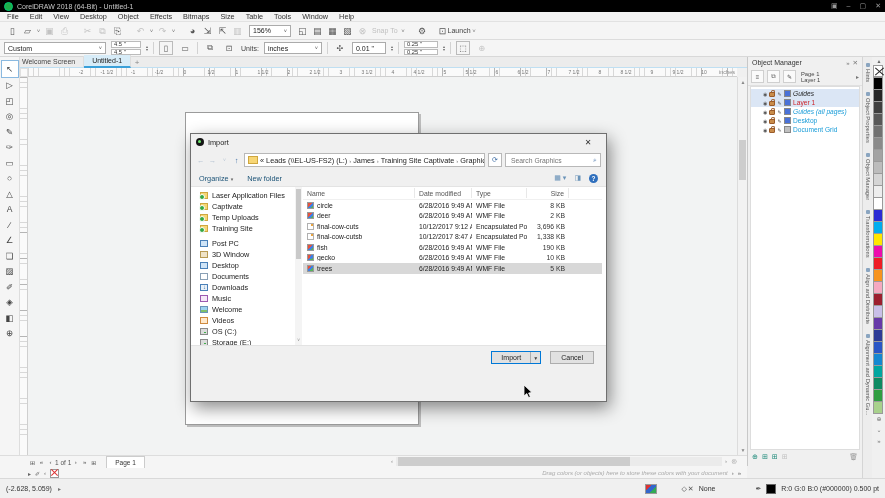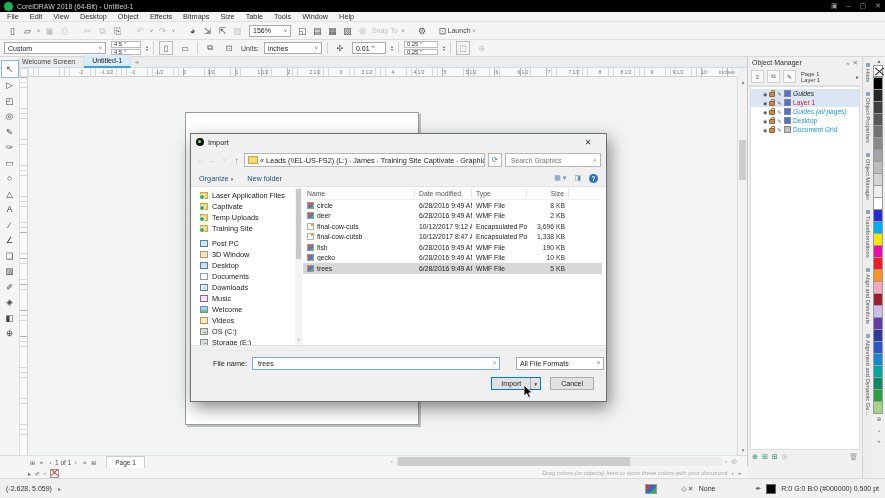--- a/index.html
+++ b/index.html
@@ -731,32 +731,20 @@
               <span class="fic ic-wmf"></span>
               <span>trees</span>
             </span>
           <span class="cell c-date">6/28/2016 9:49 AM</span>
           <span class="cell c-type">WMF File</span>
           <span class="cell c-size">5 KB</span>
         </div>
         </div>
     </div>
   </div>
-  <div class="fn-row">
-    <span>File name:</span>
-    <span class="fn-input">
-      <input value="trees" style="">
-      <span style="font-size:5px;color:#666">˅</span>
-    </span>
-    <span style="width:6px"></span>
-    <span class="combo" style="width:88px;height:13px">
-      <span>All File Formats</span>
-        <span class="cv">˅</span>
-    </span>
-  </div>
   <div class="btn-row">
     <span class="split">
       <span class="m">Import</span>
       <span class="d">▼</span>
     </span>
     <span class="btn">Cancel</span>
   </div>
 </div>
 
 <svg class="cursor" viewBox="0 0 10 14">

